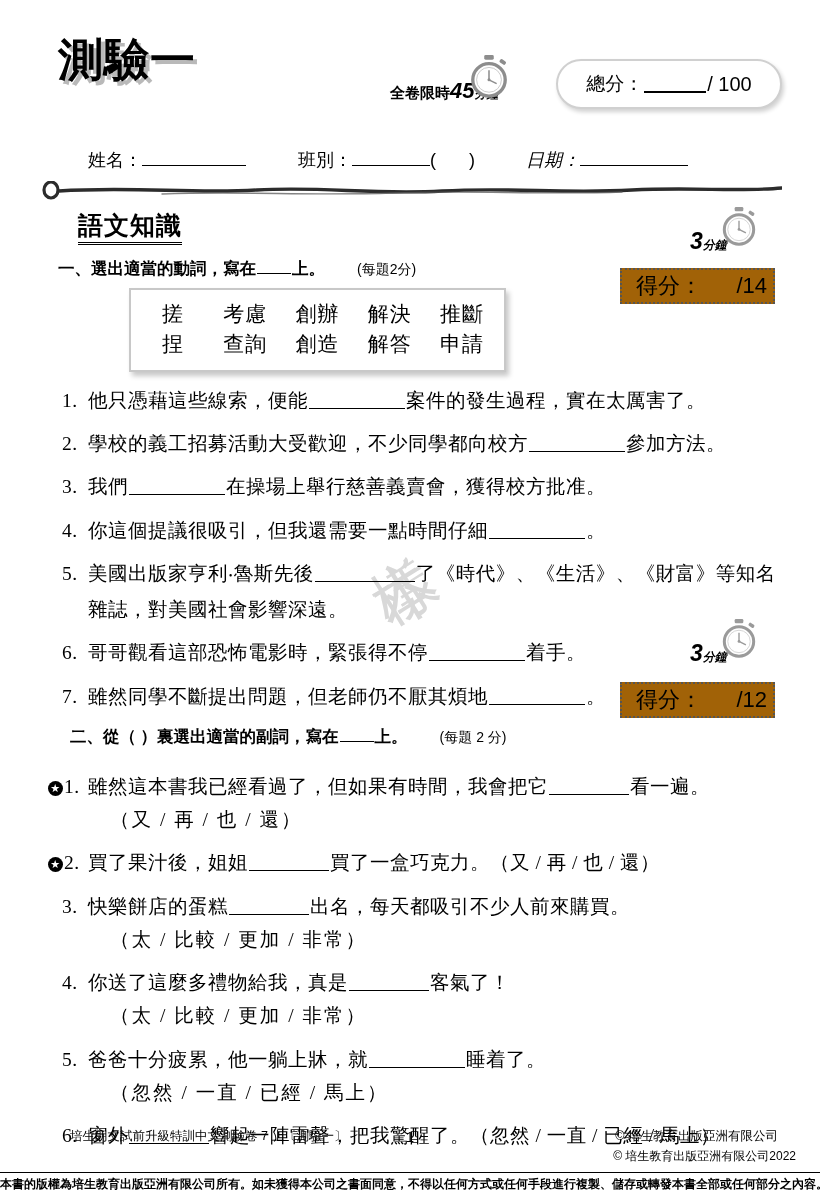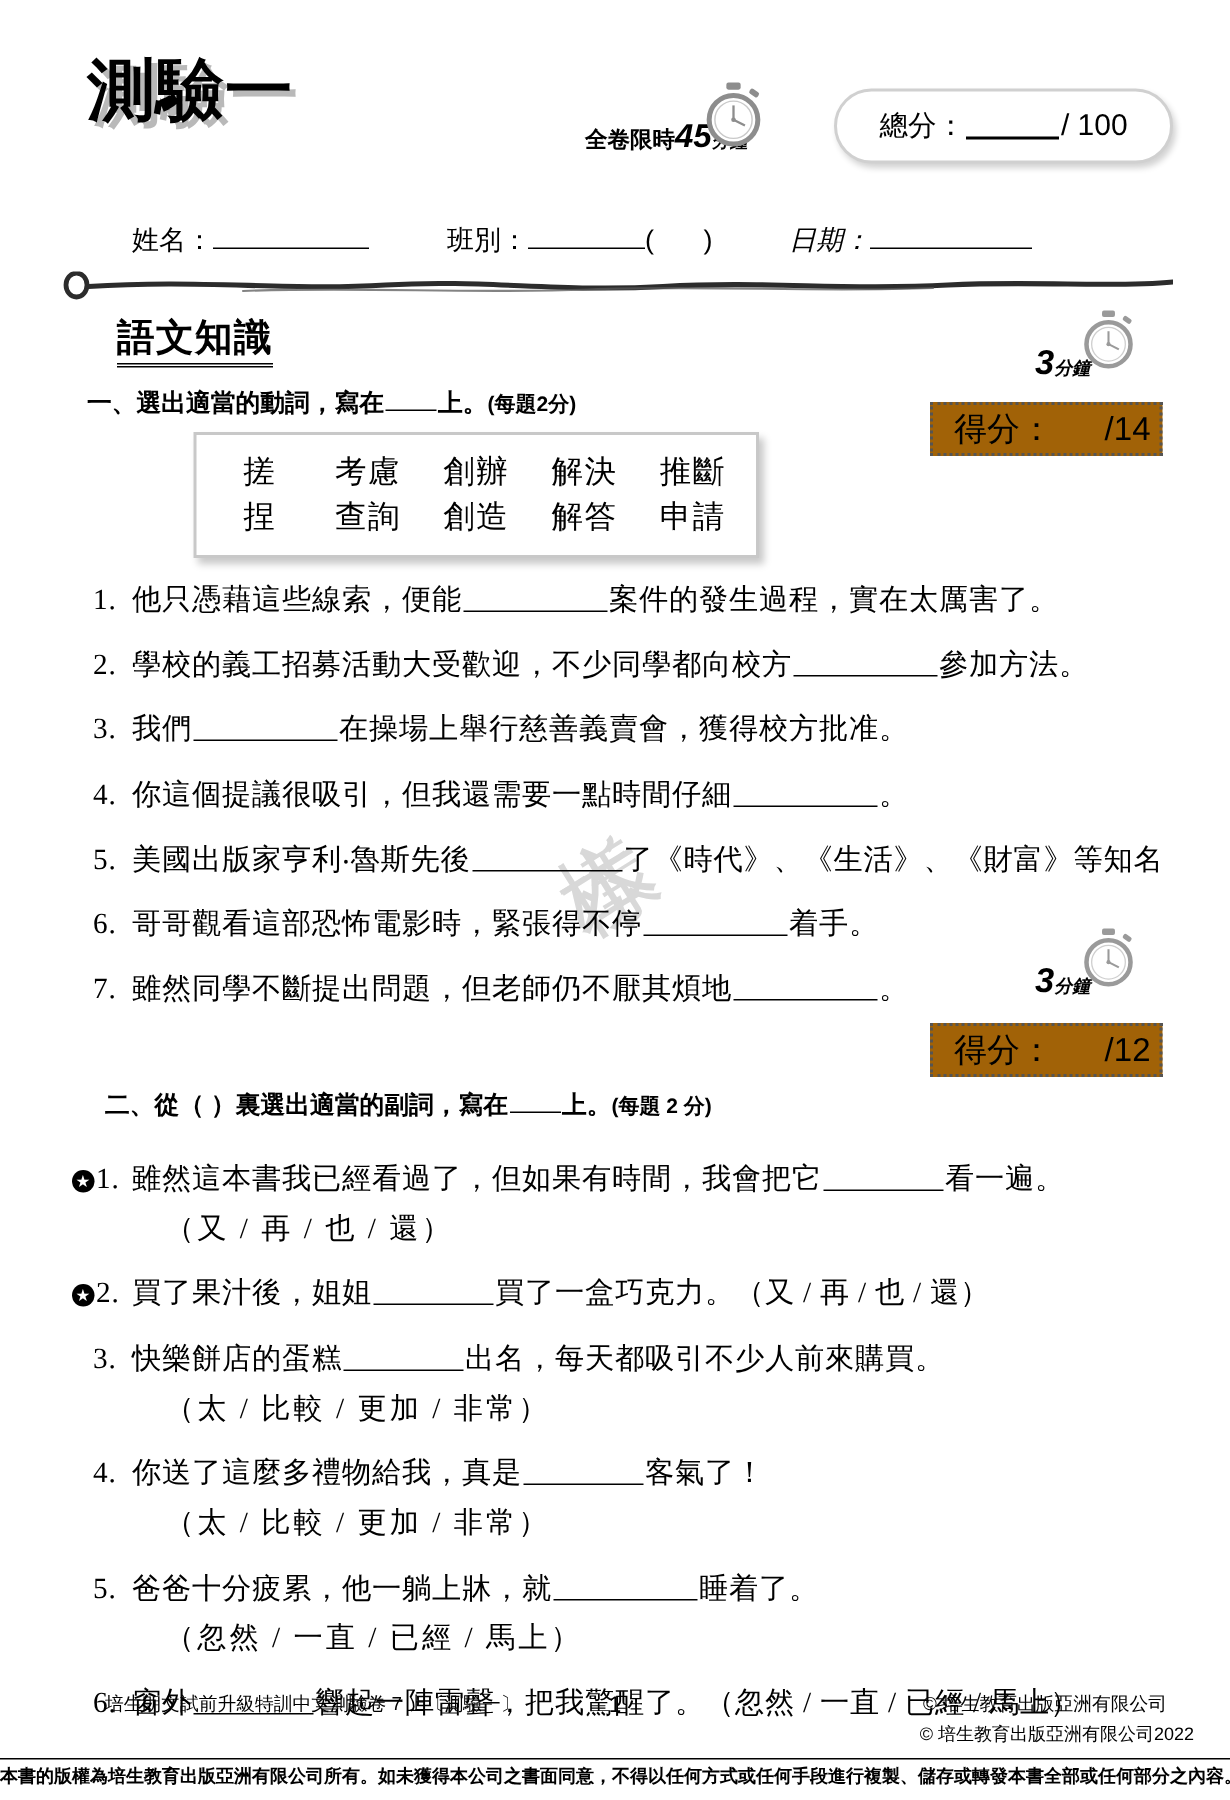--- a/index.html
+++ b/index.html
@@ -95,21 +95,21 @@
     font-family: "Liberation Sans", sans-serif;
     font-size: 25px; font-weight: bold; letter-spacing: 1px;
     border-bottom: 3px double #000; padding-bottom: 2px;
     line-height: 1.1;
   }
 
   .q-head {
     font-family: "Liberation Sans", sans-serif;
     font-size: 16.5px; font-weight: bold; white-space: nowrap;
   }
-  .q-head .small { font-size: 14px; font-weight: bold; }
+  .q-head .small { font-size: 14px; font-weight: normal; margin-left: 32px; }
   .q-head .hblank {
     display: inline-block; width: 34px; border-bottom: 1.6px solid #000;
     height: 14px; margin: 0 1px;
   }
   .head-1 { position: absolute; left: 58px; top: 258px; }
   .head-2 { position: absolute; left: 70px; top: 726px; }
 
   
   .timer-blk { position: absolute; }
   .timer-blk .tnum {
@@ -294,21 +294,21 @@
         <div class="wb-cell">解答</div>
         <div class="wb-cell">申請</div>
       </div>
     </div>
 
     <div class="qlist qlist-1">
         <div class="q"><span class="qnum">1.</span><span>他只憑藉這些線索，便能</span><span class="fill" style="width: 96px;"></span><span>案件的發生過程，實在太厲害了。</span></div>
         <div class="q"><span class="qnum">2.</span><span>學校的義工招募活動大受歡迎，不少同學都向校方</span><span class="fill" style="width: 96px;"></span><span>參加方法。</span></div>
         <div class="q"><span class="qnum">3.</span><span>我們</span><span class="fill" style="width: 96px;"></span><span>在操場上舉行慈善義賣會，獲得校方批准。</span></div>
         <div class="q"><span class="qnum">4.</span><span>你這個提議很吸引，但我還需要一點時間仔細</span><span class="fill" style="width: 96px;"></span><span>。</span></div>
-        <div class="q"><span class="qnum">5.</span><span>美國出版家亨利‧魯斯先後</span><span class="fill" style="width: 100px;"></span><span>了《時代》、《生活》、《財富》等知名</span></div>
+        <div class="q"><span class="qnum">5.</span><span>美國出版家亨利‧魯斯先後</span><span class="fill" style="width: 100px;"></span><span>了《時代》、《生活》、《財富》等知名</span><span class="line2">雜誌，對美國社會影響深遠。</span></div>
         <div class="q"><span class="qnum">6.</span><span>哥哥觀看這部恐怖電影時，緊張得不停</span><span class="fill" style="width: 96px;"></span><span>着手。</span></div>
         <div class="q"><span class="qnum">7.</span><span>雖然同學不斷提出問題，但老師仍不厭其煩地</span><span class="fill" style="width: 96px;"></span><span>。</span></div>
       </div>
 
     <div class="timer-blk timer-2">
       <span class="tnum">3</span><span class="tunit">分鐘</span>
       <span class="stopwatch" style="left:30px; top:-22px; width:38px; height:40px;">
         <svg class="sw-top" viewBox="0 0 44 46">
           <rect x="17" y="1" width="10" height="5" rx="1.5" fill="#9a9a9a"></rect>
           <rect x="33" y="6" width="7" height="4" rx="1.5" fill="#9a9a9a" transform="rotate(35 36 8)"></rect>

